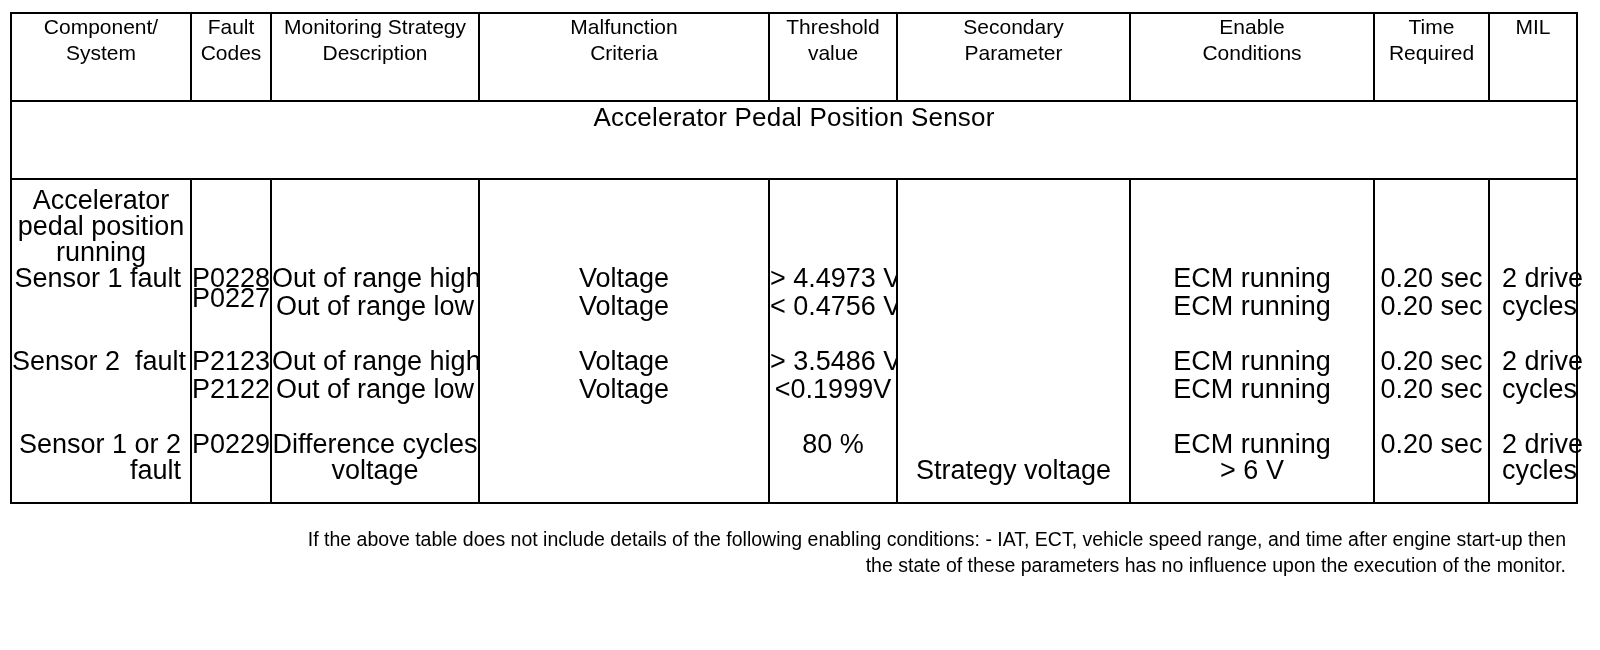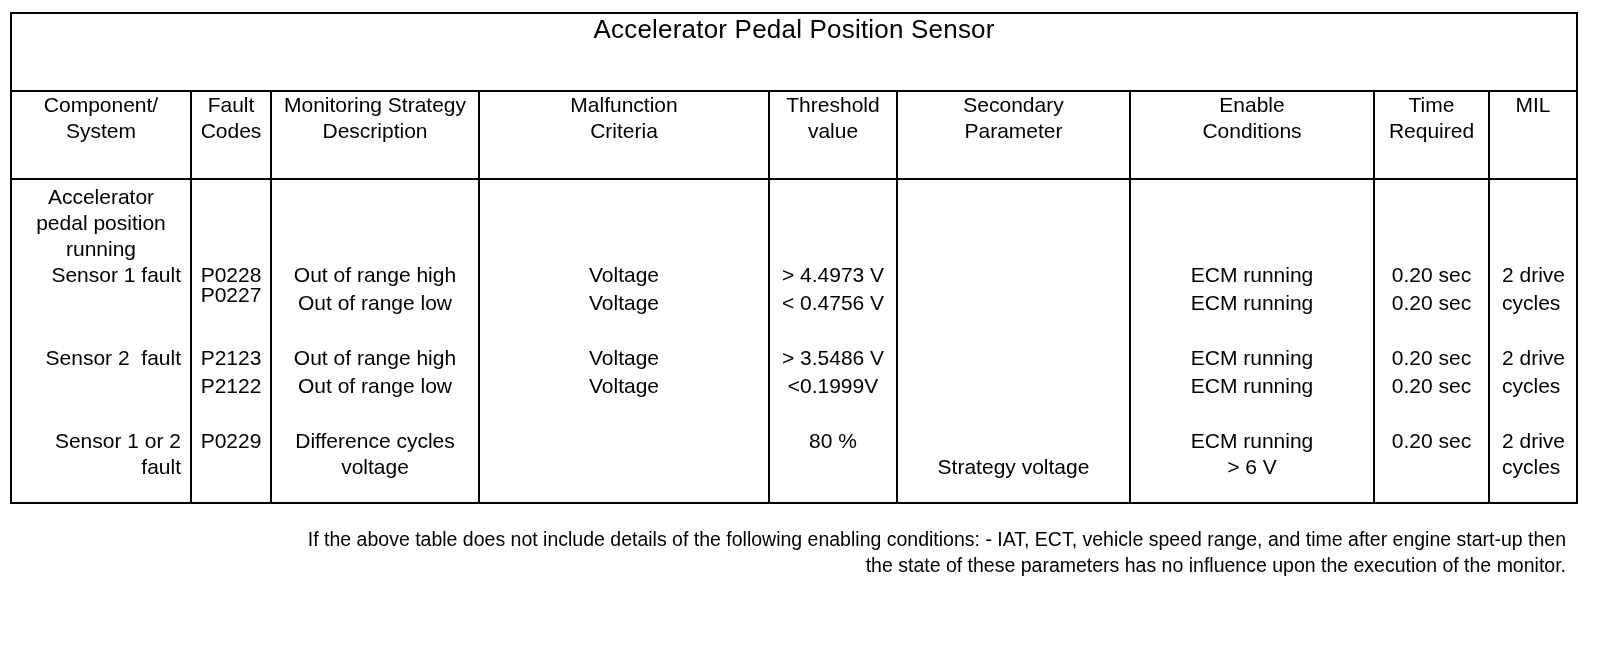--- a/index.html
+++ b/index.html
@@ -57,21 +57,21 @@
     text-align: center;
     vertical-align: middle;
     font-size: 21px;
     line-height: 1.22;
     padding: 2px 3px;
   }
 
   
   .body-cell {
     height: 322px;
-    font-size: 21px;
+    font-size: 27px;
     line-height: 1.22;
     padding: 0;
     position: relative;
     text-decoration: underline;
   }
   .cell-inner {
     position: relative;
     height: 322px;
   }
   .ln {
@@ -112,24 +112,20 @@
       <col style="width:128px">
       <col style="width:233px">
       <col style="width:244px">
       <col style="width:115px">
       <col style="width:88px">
     </colgroup>
 
     <tbody>
 
       <tr>
-        <td class="title-cell" colspan="9">Accelerator Pedal Position Sensor</td>
-      </tr>
-
-      <tr>
         <td class="hdr">
           <div>Component/</div>
           <div>System</div>
         </td>
         <td class="hdr">
           <div>Fault</div>
           <div>Codes</div>
         </td>
         <td class="hdr">
           <div>Monitoring Strategy</div>
@@ -152,20 +148,24 @@
           <div>Conditions</div>
         </td>
         <td class="hdr">
           <div>Time</div>
           <div>Required</div>
         </td>
         <td class="hdr">
           <div>MIL</div>
           <div></div>
         </td>
+      </tr>
+
+      <tr>
+        <td class="title-cell" colspan="9">Accelerator Pedal Position Sensor</td>
       </tr>
 
       <tr>
 
         <td class="body-cell">
           <div class="cell-inner">
             <div class="ln ctr" style="top:4px">Accelerator</div>
             <div class="ln ctr" style="top:30px">pedal position</div>
             <div class="ln ctr" style="top:56px">running</div>
             <div class="ln rgt" style="top:82px">Sensor 1 fault</div>

